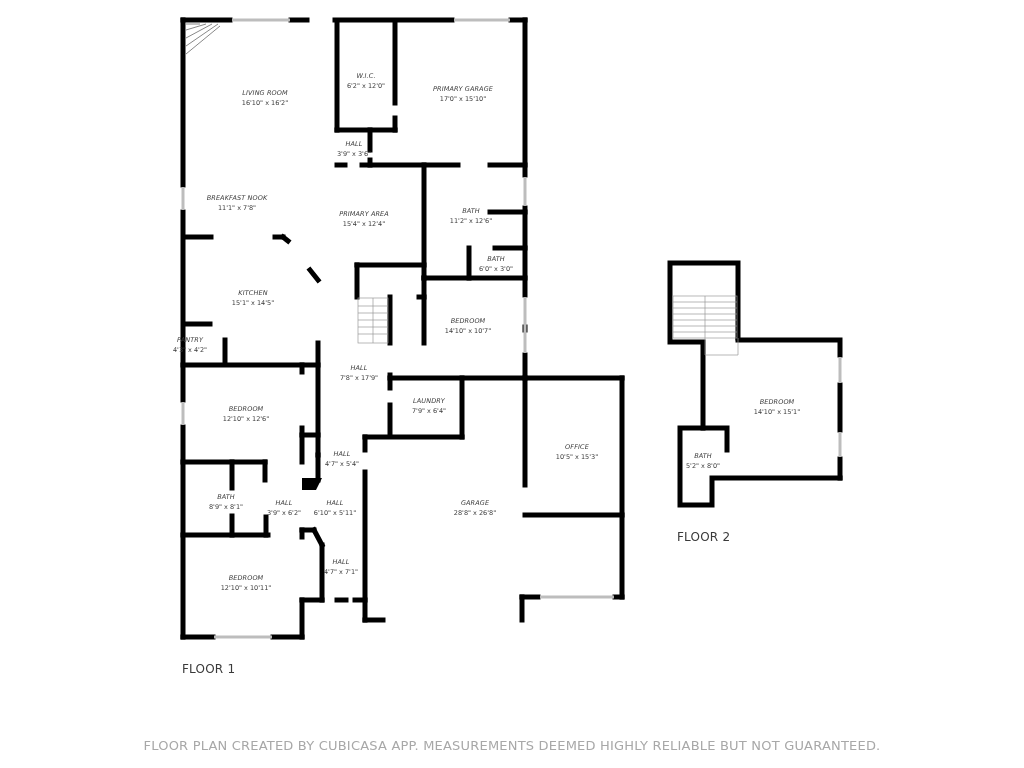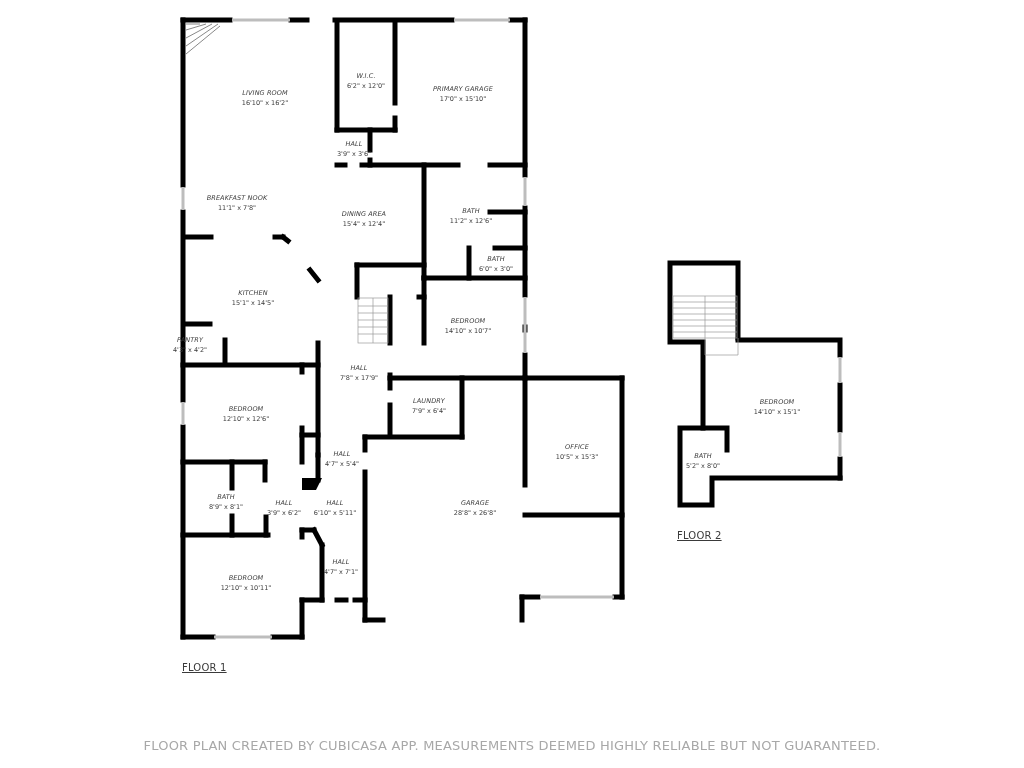--- a/index.html
+++ b/index.html
@@ -1,21 +1,21 @@
 <!DOCTYPE html>
 <html><head>
 <meta charset="utf-8">
 <style>
   html, body { margin: 0; padding: 0; background: #ffffff; }
   body { width: 1024px; height: 768px; position: relative; overflow: hidden; font-family: "DejaVu Sans", sans-serif; }
   #plan { position: absolute; left: 0; top: 0; width: 1024px; height: 768px; }
   .room { position: absolute; transform: translate(-50%, -50%); text-align: center; color: #3a3a3a; white-space: nowrap; line-height: 10px; }
   .room .name { font-size: 6.5px; letter-spacing: 0.1px; display: block; font-style: italic; }
   .room .dim { font-size: 6.5px; display: block; }
-  .floor-label { position: absolute; font-size: 10px; color: #3a3a3a; letter-spacing: 0.2px; text-decoration: underline; }
+  .floor-label { position: absolute; font-size: 12px; color: #3a3a3a; letter-spacing: 0.2px; }
   .disclaimer { position: absolute; left: 0; width: 1024px; top: 738px; text-align: center; font-size: 13px; color: #a8a8a8; letter-spacing: 0.2px; }
 </style>
 </head>
 <body>
 
 <svg id="plan" viewBox="0 0 1024 768" xmlns="http://www.w3.org/2000/svg">
   <g stroke="#000" stroke-width="5" fill="none" stroke-linecap="square">
 
     <line x1="183" y1="20" x2="230" y2="20"></line>
     <line x1="291" y1="20" x2="307" y2="20"></line>
@@ -173,21 +173,21 @@
   </div>
 <div class="room" style="left:354px;top:149px">
     <span class="name">HALL</span>
     <span class="dim">3'9" x 3'6"</span>
   </div>
 <div class="room" style="left:237px;top:203px">
     <span class="name">BREAKFAST NOOK</span>
     <span class="dim">11'1" x 7'8"</span>
   </div>
 <div class="room" style="left:364px;top:219px">
-    <span class="name">DINING AREA</span>
+    <span class="name">PRIMARY AREA</span>
     <span class="dim">15'4" x 12'4"</span>
   </div>
 <div class="room" style="left:471px;top:216px">
     <span class="name">BATH</span>
     <span class="dim">11'2" x 12'6"</span>
   </div>
 <div class="room" style="left:496px;top:264px">
     <span class="name">BATH</span>
     <span class="dim">6'0" x 3'0"</span>
   </div>

